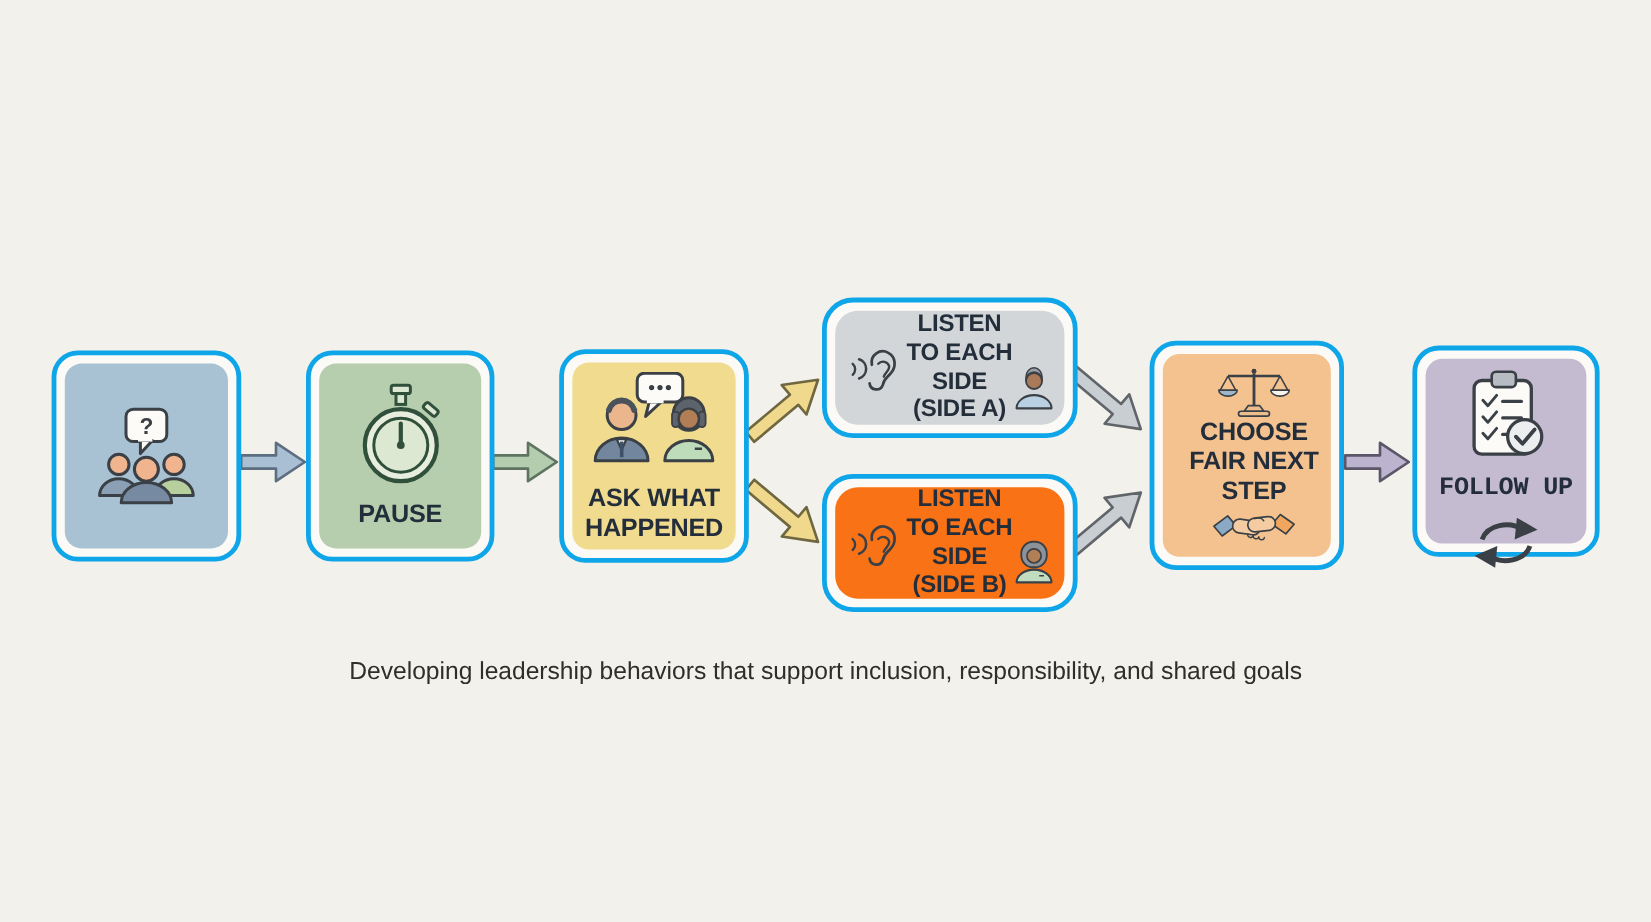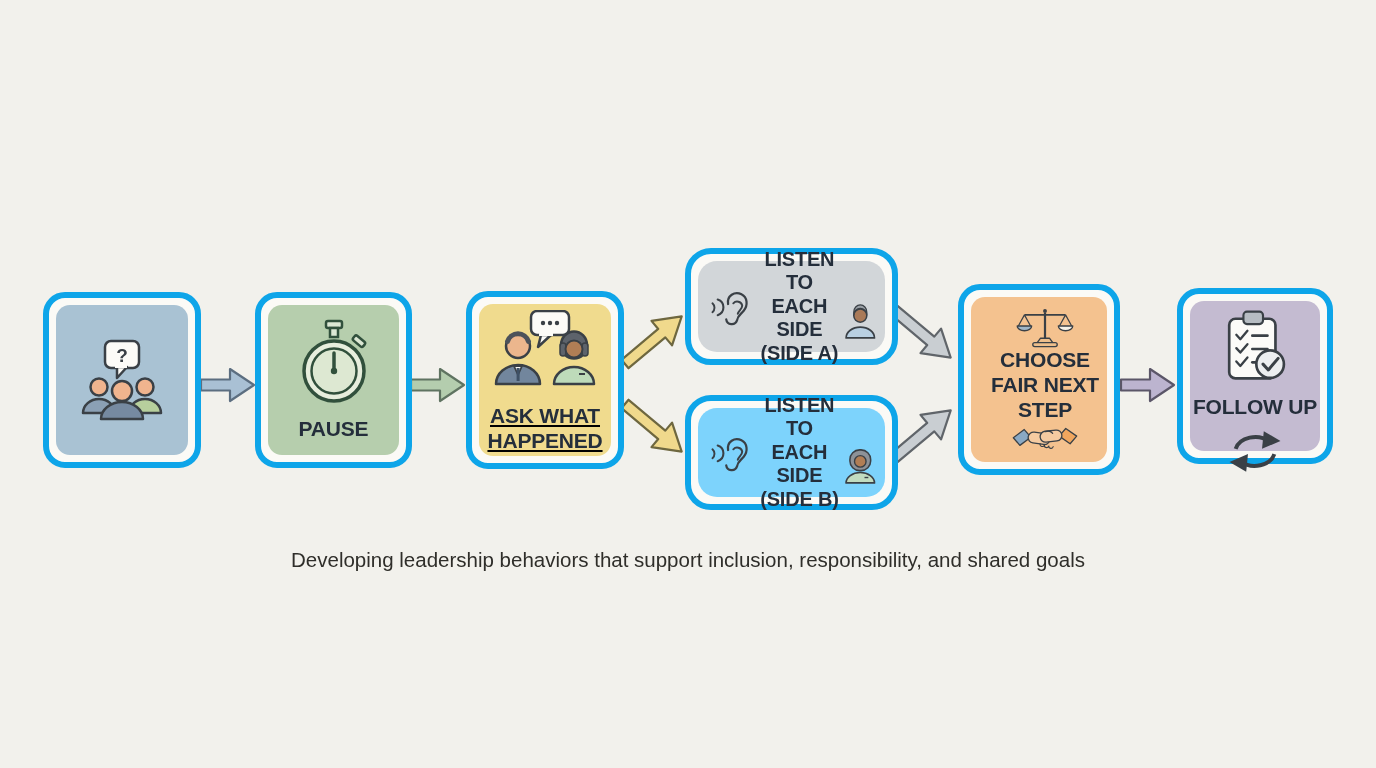--- a/index.html
+++ b/index.html
@@ -2,21 +2,21 @@
 <html><head>
 <meta charset="utf-8">
 <style>
   html,body{margin:0;padding:0;background:#e8e7e2;}
   .canvas{
     position:relative;width:1376px;height:768px;overflow:hidden;
     font-family:"Liberation Sans",sans-serif;
   }
   .box{
     position:absolute;box-sizing:border-box;
-    border:6px solid #0ea5e9;border-radius:22px;
+    border:4px solid #0ea5e9;border-radius:22px;
     background:#fbfaf6;padding:7px;
   }
   .box-fill{
     width:100%;height:100%;box-sizing:border-box;border-radius:14px;
     display:flex;flex-direction:column;align-items:center;justify-content:center;
   }
   .label{
     font-weight:bold;color:#242e3b;text-align:center;
     line-height:1.18;font-size:21px;letter-spacing:-0.2px;
   }
@@ -93,21 +93,21 @@
         <circle cx="42" cy="52" r="30" fill="#e7eedd" stroke="#31503c" stroke-width="3.5"></circle>
         <circle cx="42" cy="52" r="22.5" fill="#dde8d2" stroke="#31503c" stroke-width="2.5"></circle>
         <line x1="42" y1="52" x2="42" y2="34" stroke="#31503c" stroke-width="3.5" stroke-linecap="round"></line>
         <circle cx="42" cy="52" r="3.2" fill="#31503c"></circle>
       </svg>
       <div class="label">PAUSE</div>
     </div>
   </div>
 
   <div class="box" id="box3">
-    <div class="box-fill" style="background-color: rgb(240, 219, 142); text-decoration: underline;">
+    <div class="box-fill" style="background-color: rgb(240, 219, 142);">
       <svg width="112" height="88" viewBox="0 0 112 88">
         <circle cx="29" cy="36" r="12" fill="#ecb68d" stroke="#3a4046" stroke-width="2.5"></circle>
         <path d="M18.5,31.5 a11,11 0 0 1 21,0" fill="none" stroke="#4c525a" stroke-width="5" stroke-linecap="round"></path>
         <path d="M7,74 a22,19 0 0 1 44,0 z" fill="#72869d" stroke="#3a4046" stroke-width="2.5" stroke-linejoin="round"></path>
         <polygon points="25,56 33,56 29,65" fill="#fbfaf6" stroke="#3a4046" stroke-width="1.8" stroke-linejoin="round"></polygon>
         <rect x="27.6" y="58" width="3" height="13" fill="#3f5166"></rect>
         <ellipse cx="85" cy="35" rx="13" ry="13.5" fill="#5d636b" stroke="#3a4046" stroke-width="2.5"></ellipse>
         <rect x="71" y="33" width="6" height="13" rx="3" fill="#5d636b" stroke="#3a4046" stroke-width="1.5"></rect>
         <rect x="93" y="33" width="6" height="13" rx="3" fill="#5d636b" stroke="#3a4046" stroke-width="1.5"></rect>
         <circle cx="85" cy="39" r="8.5" fill="#b17e55" stroke="#3a4046" stroke-width="2"></circle>
@@ -135,21 +135,21 @@
       <div class="label">LISTEN TO EACH SIDE (SIDE A)</div>
       <svg class="avatar" width="44" height="46" viewBox="0 0 44 46">
         <circle cx="22.5" cy="16" r="8.5" fill="#aa7a58" stroke="#3a4046" stroke-width="2"></circle>
         <path d="M14,15 A8.5,8.5 0 0 1 31,15 L31,11.5 A8.5,9.5 0 0 0 14,11.5 Z" fill="#9aa0a6" stroke="#3a4046" stroke-width="1.6" stroke-linejoin="round"></path>
         <path d="M4,45 a18.5,14 0 0 1 37,0 z" fill="#b9d0e2" stroke="#3a4046" stroke-width="2.2" stroke-linejoin="round"></path>
       </svg>
     </div>
   </div>
 
   <div class="box" id="box5">
-    <div class="box-fill" style="background-color: #7dd3fc;">
+    <div class="box-fill" style="background-color: #f97316;">
       <svg width="62" height="58" viewBox="0 0 64 58">
         <path d="M6,24 a8,8 0 0 1 0,12" fill="none" stroke="#3a4046" stroke-width="2.6" stroke-linecap="round"></path>
         <path d="M13,19 a11,11 0 0 1 0,21" fill="none" stroke="#3a4046" stroke-width="2.8" stroke-linecap="round"></path>
         <path d="M27,25 c-2,-11 9,-18 18,-13 c8,4 9,15 3,22 c-4,5 -8,6 -9,13 a7.5,7.5 0 0 1 -14.5,-1.5" fill="none" stroke="#3a4046" stroke-width="3" stroke-linecap="round"></path>
         <path d="M34,24 a7,7 0 0 1 12,3 c0,5 -5,7 -6,11" fill="none" stroke="#3a4046" stroke-width="2.6" stroke-linecap="round"></path>
       </svg>
       <div class="label">LISTEN TO EACH SIDE (SIDE B)</div>
       <svg class="avatar" width="44" height="46" viewBox="0 0 44 46">
         <rect x="9" y="2" width="27" height="27" rx="12.5" fill="#8d9298" stroke="#3a4046" stroke-width="2"></rect>
         <circle cx="22.5" cy="17" r="7.5" fill="#b17e55" stroke="#3a4046" stroke-width="1.8"></circle>
@@ -178,21 +178,21 @@
         <polygon points="117,24 97,10 85,24 105,38" fill="#f0a65e" stroke="#3a4046" stroke-width="2.4" stroke-linejoin="round"></polygon>
         <rect x="28" y="18" width="40" height="20" rx="10" fill="#f5cba1" stroke="#3a4046" stroke-width="2.4" transform="rotate(8 48 28)"></rect>
         <rect x="50" y="14" width="40" height="20" rx="10" fill="#f5cba1" stroke="#3a4046" stroke-width="2.4" transform="rotate(-6 70 24)"></rect>
         <path d="M50,38 a4,4 0 0 0 8,2 M58,40 a4,4 0 0 0 8,2 M66,42 a4,4 0 0 0 8,1" stroke="#3a4046" stroke-width="2" fill="none" stroke-linecap="round"></path>
         <path d="M60,16 a9,7 0 0 1 13,3" stroke="#3a4046" stroke-width="2.2" fill="none" stroke-linecap="round"></path>
       </svg>
     </div>
   </div>
 
   <div class="box" id="box7">
-    <div class="box-fill" style="background-color: rgb(196, 187, 209);">
+    <div class="box-fill" style="background-color: rgb(196, 187, 209); font-family: Liberation Mono, monospace;">
       <svg width="86" height="86" viewBox="0 0 88 88">
         <rect x="15" y="11" width="52" height="67" rx="7" fill="#fcfbf8" stroke="#3a4046" stroke-width="3"></rect>
         <rect x="31" y="3" width="22" height="14" rx="4" fill="#b6bcc2" stroke="#3a4046" stroke-width="2.4"></rect>
         <g stroke="#3a4046" fill="none" stroke-linecap="round" stroke-linejoin="round">
           <path d="M23,29 l4.5,5 l8,-9.5" stroke-width="2.6"></path>
           <line x1="41" y1="30" x2="58" y2="30" stroke-width="3"></line>
           <path d="M23,44 l4.5,5 l8,-9.5" stroke-width="2.6"></path>
           <line x1="41" y1="45" x2="58" y2="45" stroke-width="3"></line>
           <path d="M23,59 l4.5,5 l8,-9.5" stroke-width="2.6"></path>
           <line x1="41" y1="60" x2="52" y2="60" stroke-width="3"></line>

